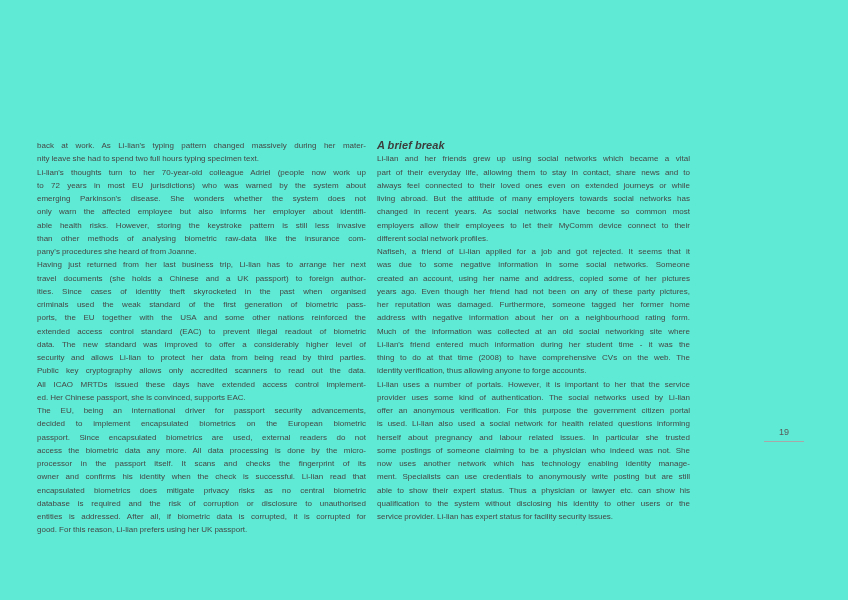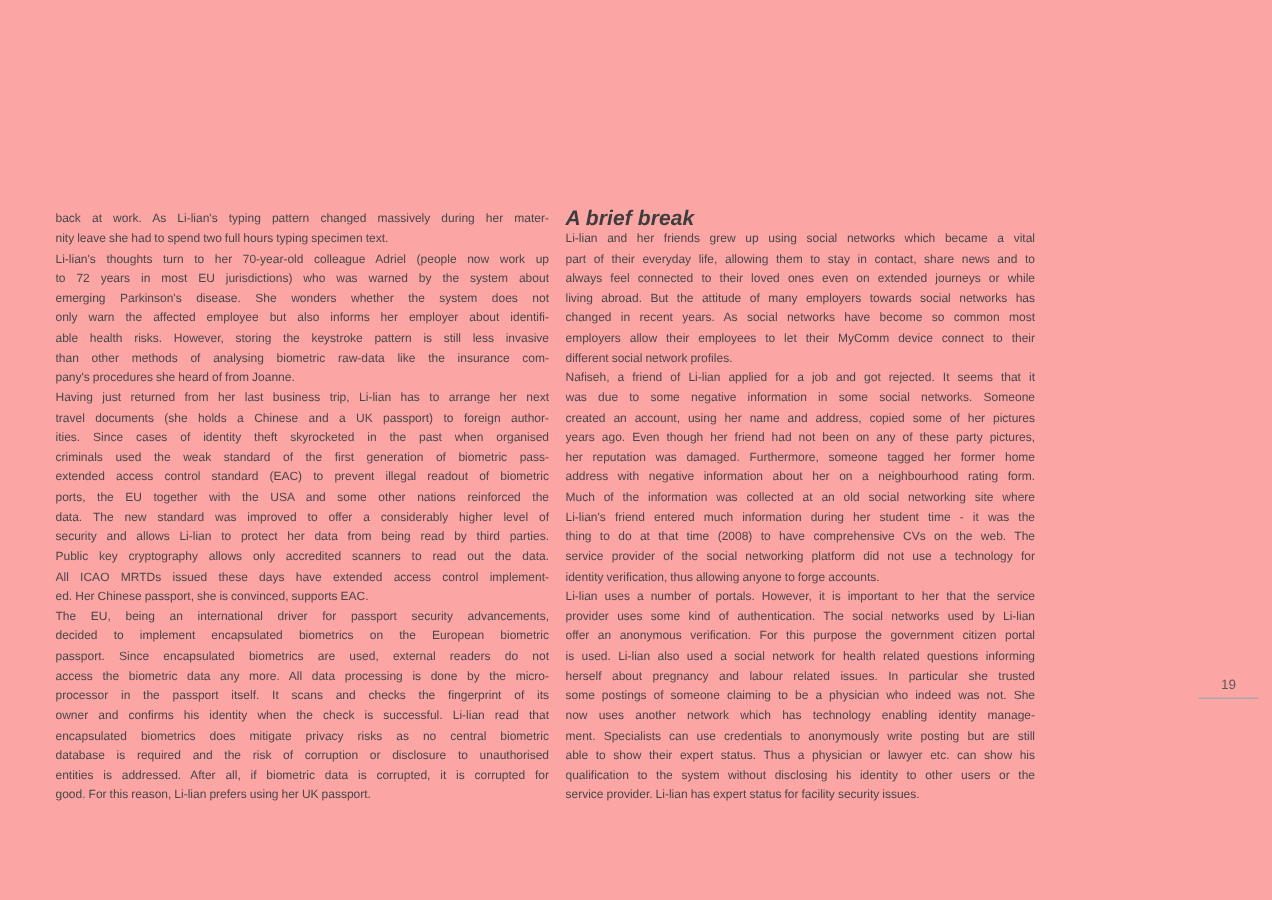--- a/index.html
+++ b/index.html
@@ -8,59 +8,58 @@
     width: 848px;
     height: 600px;
     overflow: hidden;
     background: #ffffff;
     font-family: "Liberation Sans", "DejaVu Sans", sans-serif;
   }
   .page {
     position: relative;
     width: 848px;
     height: 600px;
-    background: #fca5a5;
+    background: #5eead4;
   }
   .col {
     position: absolute;
     top: 139px;
     color: #474747;
     font-size: 8px;
     line-height: 13.25px;
     word-spacing: -0.2px;
   }
   .col-left  { left: 37px;  width: 329px; }
   .col-right { left: 377px; width: 313px; }
   .section-heading {
     margin: 0;
     padding: 0;
-    font-size: 14px;
+    font-size: 11px;
     line-height: 13.25px;
     font-weight: bold;
     font-style: italic;
     color: #3d3d3d;
     letter-spacing: 0.1px;
   }
   .paragraph { margin: 0; padding: 0; }
   .line {
     height: 13.25px;
     overflow: hidden;
     text-align: justify;
     text-align-last: justify;
   }
   .line-last {
     text-align: center;
     text-align-last: left;
   }
   .pagenum-wrap {
     position: absolute;
-    left: 799px;
+    left: 764px;
     top: 426px;
     width: 40px;
-    margin-top: 24px;
   }
   .pagenum {
     width: 40px;
     text-align: center;
     font-size: 9px;
     line-height: 13px;
     color: #5a5a5a;
   }
   .pagenum-rule {
     margin-top: 2px;
@@ -86,22 +85,22 @@
         <div class="line">only warn the affected employee but also informs her employer about identifi-</div>
         <div class="line">able health risks. However, storing the keystroke pattern is still less invasive</div>
         <div class="line">than other methods of analysing biometric raw-data like the insurance com-</div>
         <div class="line line-last">pany's procedures she heard of from Joanne.</div>
       </div>
       <div class="paragraph">
         <div class="line">Having just returned from her last business trip, Li-lian has to arrange her next</div>
         <div class="line">travel documents (she holds a Chinese and a UK passport) to foreign author-</div>
         <div class="line">ities. Since cases of identity theft skyrocketed in the past when organised</div>
         <div class="line">criminals used the weak standard of the first generation of biometric pass-</div>
+        <div class="line">ports, the EU together with the USA and some other nations reinforced the</div>
         <div class="line">extended access control standard (EAC) to prevent illegal readout of biometric</div>
-        <div class="line">ports, the EU together with the USA and some other nations reinforced the</div>
         <div class="line">data. The new standard was improved to offer a considerably higher level of</div>
         <div class="line">security and allows Li-lian to protect her data from being read by third parties.</div>
         <div class="line">Public key cryptography allows only accredited scanners to read out the data.</div>
         <div class="line">All ICAO MRTDs issued these days have extended access control implement-</div>
         <div class="line line-last">ed. Her Chinese passport, she is convinced, supports EAC.</div>
       </div>
       <div class="paragraph">
         <div class="line">The EU, being an international driver for passport security advancements,</div>
         <div class="line">decided to implement encapsulated biometrics on the European biometric</div>
         <div class="line">passport. Since encapsulated biometrics are used, external readers do not</div>
@@ -129,21 +128,20 @@
       <div class="paragraph">
         <div class="line">Nafiseh, a friend of Li-lian applied for a job and got rejected. It seems that it</div>
         <div class="line">was due to some negative information in some social networks. Someone</div>
         <div class="line">created an account, using her name and address, copied some of her pictures</div>
         <div class="line">years ago. Even though her friend had not been on any of these party pictures,</div>
         <div class="line">her reputation was damaged. Furthermore, someone tagged her former home</div>
         <div class="line">address with negative information about her on a neighbourhood rating form.</div>
         <div class="line">Much of the information was collected at an old social networking site where</div>
         <div class="line">Li-lian's friend entered much information during her student time - it was the</div>
         <div class="line">thing to do at that time (2008) to have comprehensive CVs on the web. The</div>
-        <div class="line">service provider of the social networking platform did not use a technology for</div>
         <div class="line line-last">identity verification, thus allowing anyone to forge accounts.</div>
       </div>
       <div class="paragraph">
         <div class="line">Li-lian uses a number of portals. However, it is important to her that the service</div>
         <div class="line">provider uses some kind of authentication. The social networks used by Li-lian</div>
         <div class="line">offer an anonymous verification. For this purpose the government citizen portal</div>
         <div class="line">is used. Li-lian also used a social network for health related questions informing</div>
         <div class="line">herself about pregnancy and labour related issues. In particular she trusted</div>
         <div class="line">some postings of someone claiming to be a physician who indeed was not. She</div>
         <div class="line">now uses another network which has technology enabling identity manage-</div>

